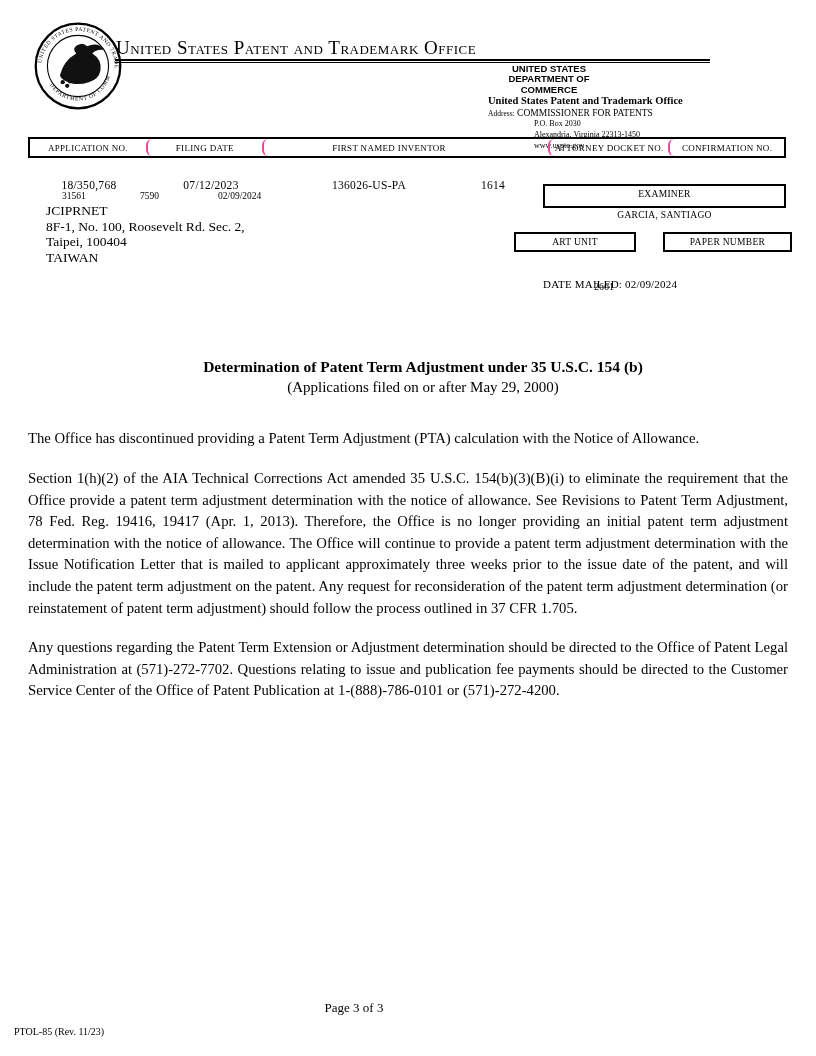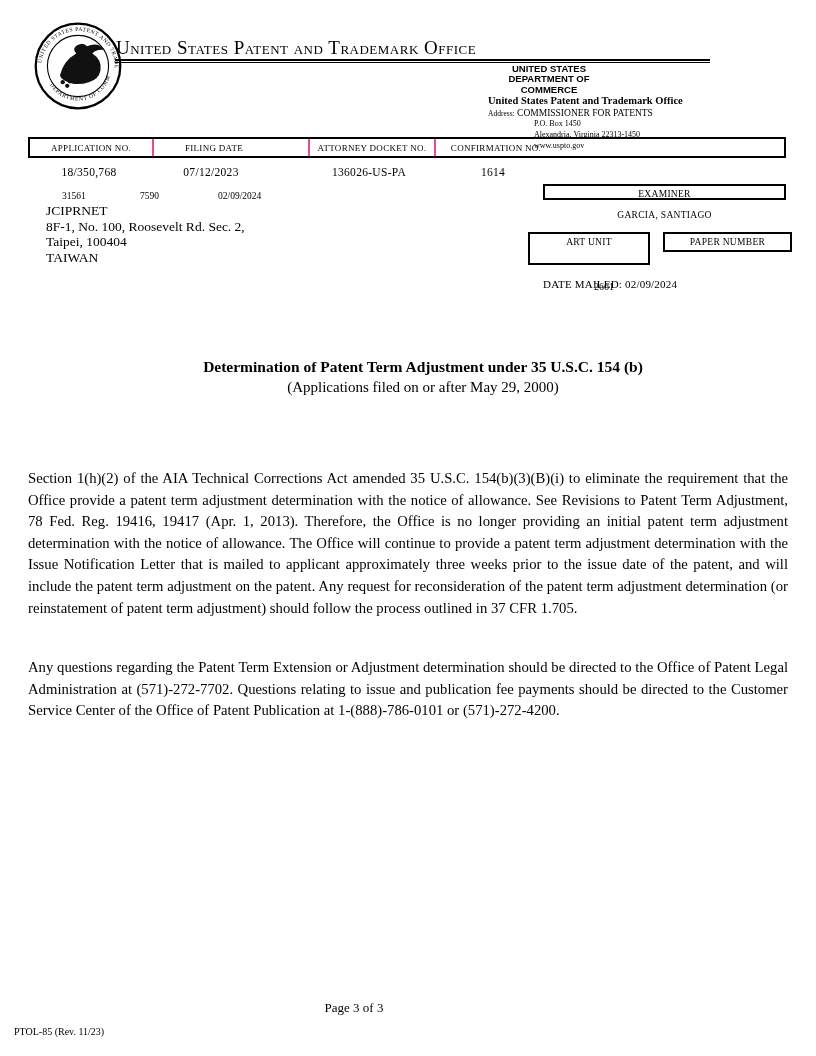--- a/index.html
+++ b/index.html
@@ -38,49 +38,50 @@
   
   .info-table { position: absolute; left: 28px; top: 137px; width: 758px; }
   .it-row { display: flex; width: 100%; }
   .it-head { border: 2px solid #000; box-sizing: border-box; }
   .it-cell {
     box-sizing: border-box;
     text-align: center;
     padding: 4px 2px 3px 2px;
     font-size: 9px;
     letter-spacing: 0.3px;
+    border-radius: 6px;
   }
   .it-head .it-cell + .it-cell { border-left: 2px solid #ec4899; }
-  .it-vals .it-cell { font-size: 11.5px; padding-top: 8px; }
+  .it-vals .it-cell { font-size: 11.5px; padding-top: 21px; }
   .c0 { width: 122px; } .c1 { width: 122px; } .c2 { width: 266px; }
   .c3 { width: 126px; margin-left: 34px; } .c4 { width: 122px; }
 
   
   .corr-codes { position: absolute; left: 0; top: 191px; width: 420px; font-size: 9.5px; }
   .corr-codes .code-a { position: absolute; left: 62px; }
   .corr-codes .code-b { position: absolute; left: 140px; }
   .corr-codes .code-c { position: absolute; left: 218px; }
   .corr-addr { position: absolute; left: 46px; top: 203px; font-size: 13.5px; line-height: 15.5px; }
 
   
   .box { position: absolute; border: 2px solid #000; box-sizing: border-box; text-align: center; font-size: 9.5px; letter-spacing: 0.3px; padding-top: 3px; }
-  .examiner-box { left: 543px; top: 184px; width: 243px; height: 16px; }
+  .examiner-box { left: 543px; top: 184px; width: 243px; height: 24px; }
   .examiner-name { position: absolute; left: 543px; top: 210px; width: 243px; text-align: center; font-size: 9.5px; letter-spacing: 0.3px; }
-  .artunit-box { left: 528px; top: 232px; width: 122px; height: 33px; font-family: Liberation Serif, serif; }
+  .artunit-box { left: 514px; top: 232px; width: 122px; height: 20px; font-family: Liberation Serif, serif; }
   .paper-box { left: 663px; top: 232px; width: 129px; height: 20px; }
   .artunit-value { position: absolute; left: 543px; top: 257px; width: 122px; text-align: center; font-size: 10px; margin-top: 24px; }
   .date-mailed { position: absolute; left: 543px; top: 278px; font-size: 11px; letter-spacing: 0.2px; }
 
   
   .doc-title { position: absolute; left: 28px; top: 358px; width: 790px; text-align: center; font-weight: bold; font-size: 15.5px; }
   .doc-subtitle { position: absolute; left: 28px; top: 379px; width: 790px; text-align: center; font-size: 15px; }
   .body-text { position: absolute; left: 28px; width: 760px; font-size: 14.7px; line-height: 21.6px; text-align: justify; }
   .p1 { top: 428px; text-align: left; }
   .p2 { top: 468px; }
-  .p3 { top: 637px; margin-top: 20px; }
+  .p3 { top: 637px; }
 
   
   .page-number { position: absolute; left: 0; top: 1000px; width: 708px; text-align: center; font-size: 13px; }
   .form-number { position: absolute; left: 14px; top: 1026px; font-size: 10px; }
 </style>
 </head>
 <body>
 
 <div class="page">
 
@@ -107,29 +108,30 @@
   <div class="office-title">United States Patent and Trademark Office</div>
   <div class="title-rule"></div>
 
   <div class="commerce">
     <div class="c1">UNITED STATES DEPARTMENT OF COMMERCE</div>
     <div class="c2">United States Patent and Trademark Office</div>
     <div class="addr-row">
       <span class="addr-label">Address:</span>
       <span>COMMISSIONER FOR PATENTS</span>
     </div>
-    <div class="addr-sub">P.O. Box 1450</div>
+    <div class="addr-sub">P.O. Box 2030</div>
     <div class="addr-sub">Alexandria, Virginia 22313-1450</div>
     <div class="addr-sub">www.uspto.gov</div>
   </div>
 
   <div class="info-table">
     <div class="it-row it-head">
       <div class="it-cell c0">APPLICATION NO.</div>
       <div class="it-cell c1">FILING DATE</div>
+      <div class="it-cell c2">FIRST NAMED INVENTOR</div>
       <div class="it-cell c3">ATTORNEY DOCKET NO.</div>
       <div class="it-cell c4">CONFIRMATION NO.</div>
     </div>
     <div class="it-row it-vals">
       <div class="it-cell c0">18/350,768</div>
       <div class="it-cell c1">07/12/2023</div>
       <div class="it-cell c3">136026-US-PA</div>
       <div class="it-cell c4">1614</div>
     </div>
   </div>
@@ -148,19 +150,20 @@
 
   <div class="box examiner-box">EXAMINER</div>
   <div class="examiner-name">GARCIA, SANTIAGO</div>
   <div class="box artunit-box">ART UNIT</div>
   <div class="box paper-box">PAPER NUMBER</div>
   <div class="artunit-value">2661</div>
   <div class="date-mailed">DATE MAILED: 02/09/2024</div>
 
   <div class="doc-title">Determination of Patent Term Adjustment under 35 U.S.C. 154 (b)</div>
   <div class="doc-subtitle">(Applications filed on or after May 29, 2000)</div>
+  <div class="body-text p1">The Office has discontinued providing a Patent Term Adjustment (PTA) calculation with the Notice of Allowance.</div>
   <div class="body-text p2">Section 1(h)(2) of the AIA Technical Corrections Act amended 35 U.S.C. 154(b)(3)(B)(i) to eliminate the requirement that the Office provide a patent term adjustment determination with the notice of allowance. See Revisions to Patent Term Adjustment, 78 Fed. Reg. 19416, 19417 (Apr. 1, 2013). Therefore, the Office is no longer providing an initial patent term adjustment determination with the notice of allowance. The Office will continue to provide a patent term adjustment determination with the Issue Notification Letter that is mailed to applicant approximately three weeks prior to the issue date of the patent, and will include the patent term adjustment on the patent. Any request for reconsideration of the patent term adjustment determination (or reinstatement of patent term adjustment) should follow the process outlined in 37 CFR 1.705.</div>
   <div class="body-text p3">Any questions regarding the Patent Term Extension or Adjustment determination should be directed to the Office of Patent Legal Administration at (571)-272-7702. Questions relating to issue and publication fee payments should be directed to the Customer Service Center of the Office of Patent Publication at 1-(888)-786-0101 or (571)-272-4200.</div>
 
   <div class="page-number">Page 3 of 3</div>
   <div class="form-number">PTOL-85 (Rev. 11/23)</div>
 
 </div>
 
 </body></html>

